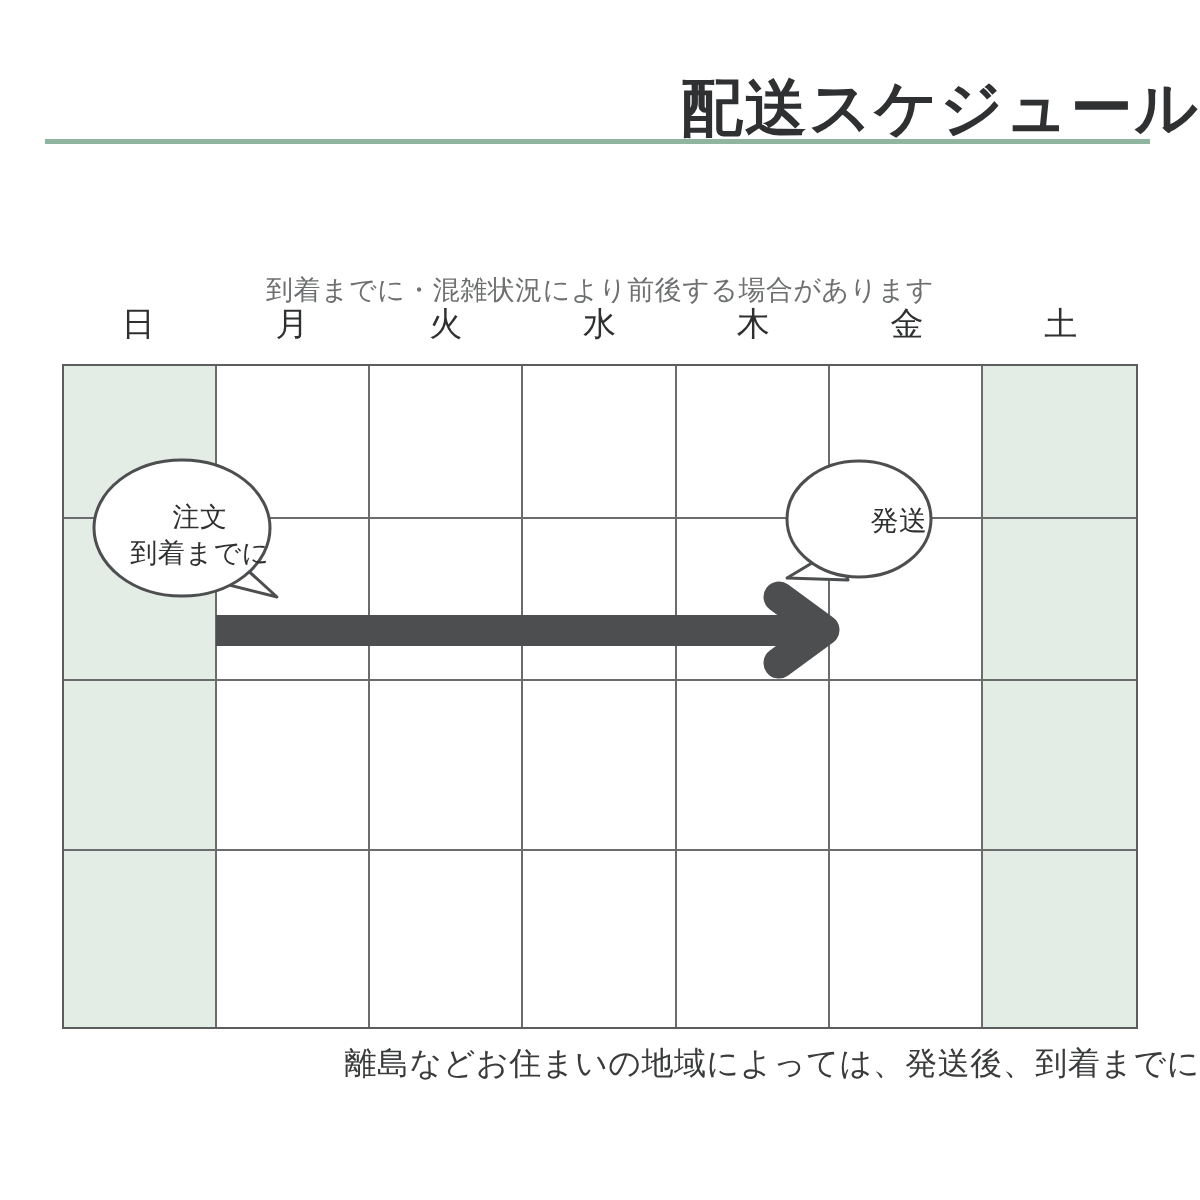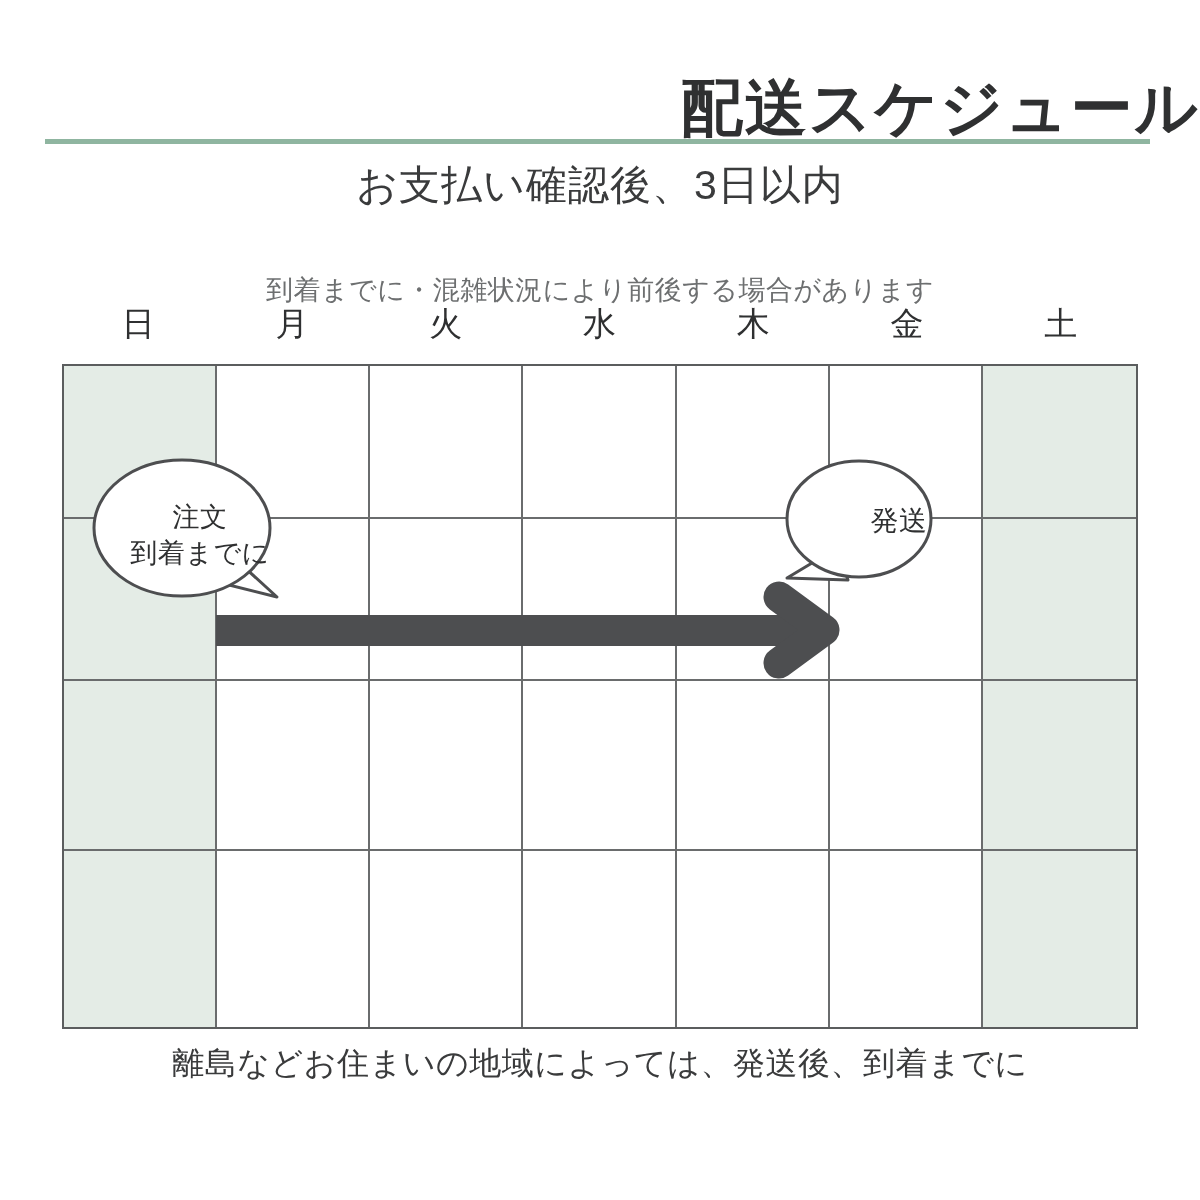--- a/index.html
+++ b/index.html
@@ -141,38 +141,37 @@
     width: 130px;
     font-size: 28px;
   }
 
   
   .footer {
     position: absolute;
     left: 0;
     top: 1039px;
     width: 1200px;
-    text-align: center;
+    text-align: right;
     font-size: 32px;
     line-height: 1.5;
     color: #3a3b3c;
     letter-spacing: 0.5px;
   }
   .footer-line { display: block; }
 </style>
 </head>
 <body>
 
 <div id="page">
 
   <div class="title">配送スケジュール</div>
   <div class="title-rule"></div>
 
   <div class="subtitle">
-    <span class="subtitle-line">お支払い確認後、3日以内</span>
   </div>
   <div class="note">到着までに・混雑状況により前後する場合があります</div>
 
   <div class="dow-row">
     <div class="dow-cell">日</div>
     <div class="dow-cell">月</div>
     <div class="dow-cell">火</div>
     <div class="dow-cell">水</div>
     <div class="dow-cell">木</div>
     <div class="dow-cell">金</div>

